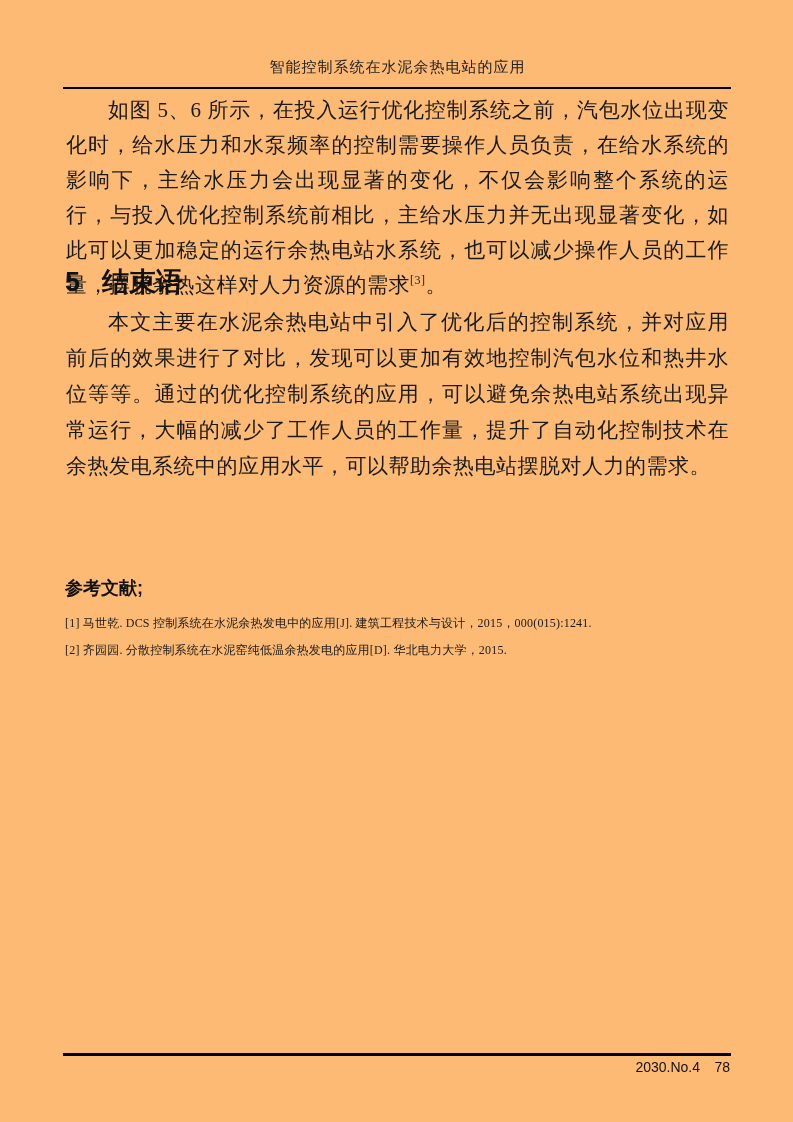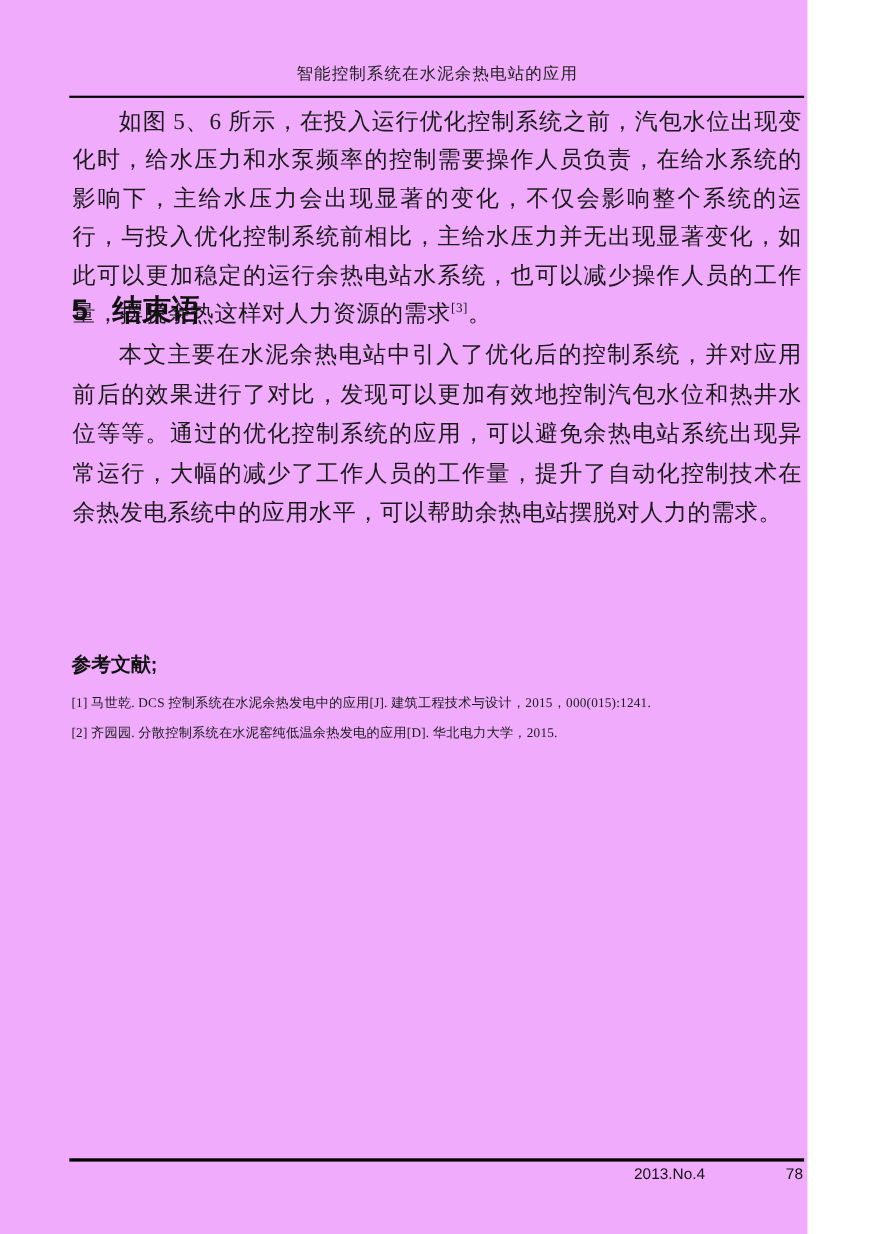--- a/index.html
+++ b/index.html
@@ -2,23 +2,23 @@
 <html><head>
 <meta charset="utf-8">
 <style>
   html, body {
     margin: 0;
     padding: 0;
     background: #ffffff;
   }
   .page {
     position: relative;
-    width: 734px;
+    width: 793px;
     height: 1122px;
-    background: #f0abfc;
+    background: #fdba74;
     color: #1a1a1a;
     font-family: "Liberation Serif", "DejaVu Serif", serif;
     overflow: hidden;
   }
   .running-header {
     position: absolute;
     top: 58px;
     left: 65px;
     width: 665px;
     text-align: center;
@@ -67,21 +67,21 @@
   .references {
     position: absolute;
     left: 65px;
     top: 576px;
     width: 665px;
   }
   .ref-heading {
     font-family: "Liberation Sans", "DejaVu Sans", sans-serif;
     font-weight: bold;
     font-size: 18px;
-    margin: 16px 0 10px 0;
+    margin: 0 0 10px 0;
     color: #111;
   }
   .ref-item {
     font-size: 12px;
     line-height: 27px;
     margin: 0;
     letter-spacing: 0.2px;
     color: #1a1a1a;
   }
   .footer-rule {
@@ -135,15 +135,15 @@
   <div class="references">
     <p class="ref-heading">参考文献;</p>
     <p class="ref-item">[1] 马世乾. DCS 控制系统在水泥余热发电中的应用[J]. 建筑工程技术与设计，2015，000(015):1241.</p>
     <p class="ref-item">[2] 齐园园. 分散控制系统在水泥窑纯低温余热发电的应用[D]. 华北电力大学，2015.</p>
   </div>
 
   <div class="footer-rule"></div>
 
   <div class="footer-pageno">78</div>
 
-  <div class="footer-issue">2013.No.4</div>
+  <div class="footer-issue">2030.No.4</div>
 
 </div>
 
 </body></html>

